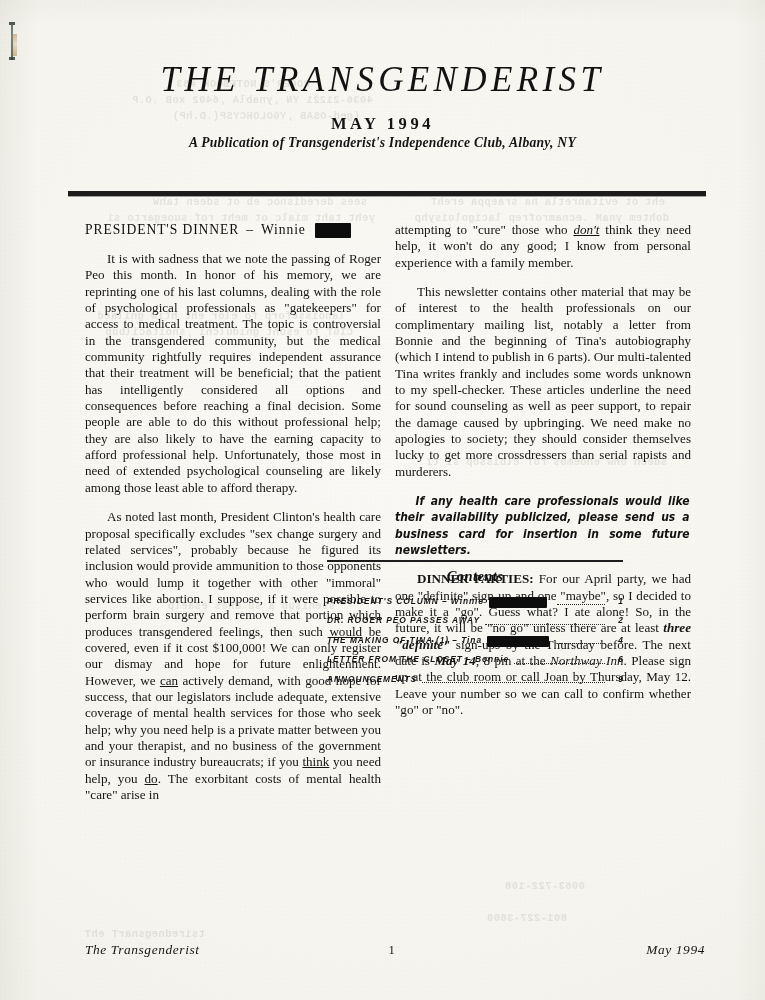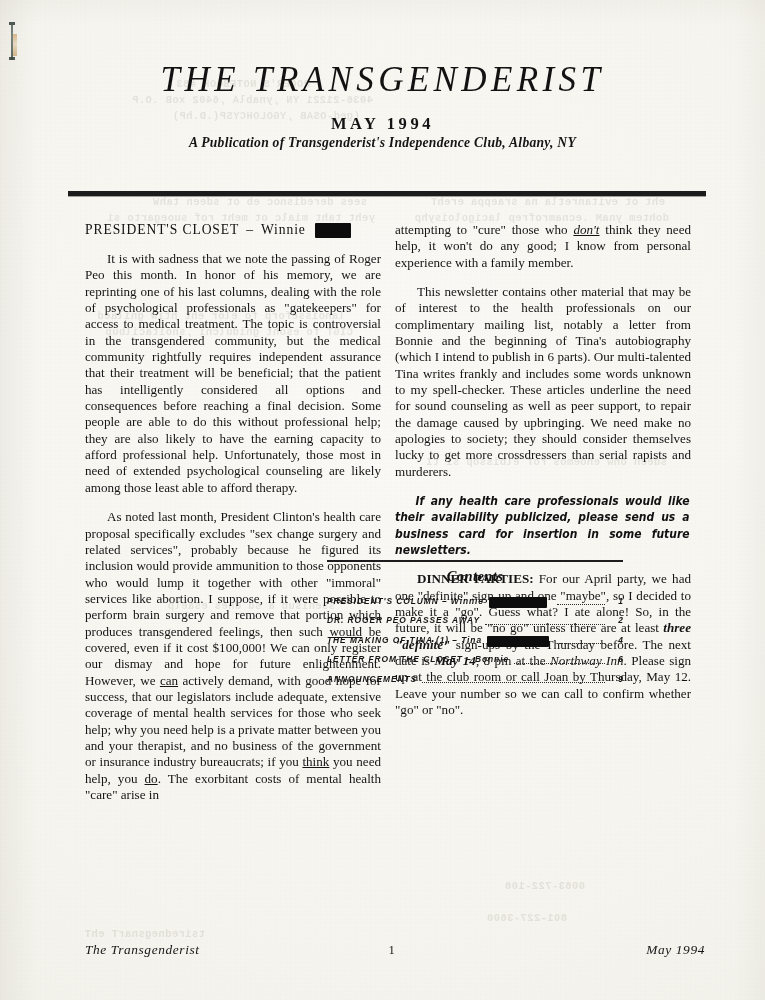--- a/index.html
+++ b/index.html
@@ -309,21 +309,21 @@
   <div id="pub-sub">A Publication of Transgenderist's Independence Club, Albany, NY</div>
 </div>
 
 <div id="header-rule"></div>
 
 <div id="columns">
 
   <div class="col" id="col-left">
 
     <div class="col-head">
-      <span>PRESIDENT'S CLOSET</span>
+      <span>PRESIDENT'S DINNER</span>
       <span>–</span>
       <span>Winnie</span>
       <span class="redaction head"></span>
     </div>
 
     <p class="body-p">It is with sadness that we note the passing of Roger Peo this month.  In honor of his memory, we are reprinting one of his last columns, dealing with the role of psychological professionals as "gatekeepers" for access to medical treatment.  The topic is controversial in the transgendered community, but the medical community rightfully requires independent assurance that their treatment will be beneficial; that the patient has intelligently considered all options and consequences before reaching a final decision.  Some people are able to do this without professional help; they are also likely to have the earning capacity to afford professional help.  Unfortunately, those most in need of extended psychological counseling are likely among those least able to afford therapy.</p>
 
     <p class="body-p"><span>As noted last month, President Clinton's health care proposal specifically excludes "sex change surgery and related services", probably because he figured its inclusion would provide ammunition to those opponents who would lump it together with other "immoral" services like abortion.  I suppose, if it were possible to perform brain surgery and remove that portion which produces transgendered feelings, then such </span><u>would</u><span> be covered, even if it cost $100,000!  We can only register our dismay and hope for future enlightenment.  However, we </span><u>can</u><span> actively demand, with good hope for success, that our legislators include adequate, extensive coverage of mental health services for those who seek help; why you need help is a private matter between you and your therapist, and no business of the government or insurance industry bureaucrats; if you </span><u>think</u><span> you need help, you </span><u>do</u><span>.  The exorbitant costs of mental health "care" arise in</span></p>
   </div>
 

